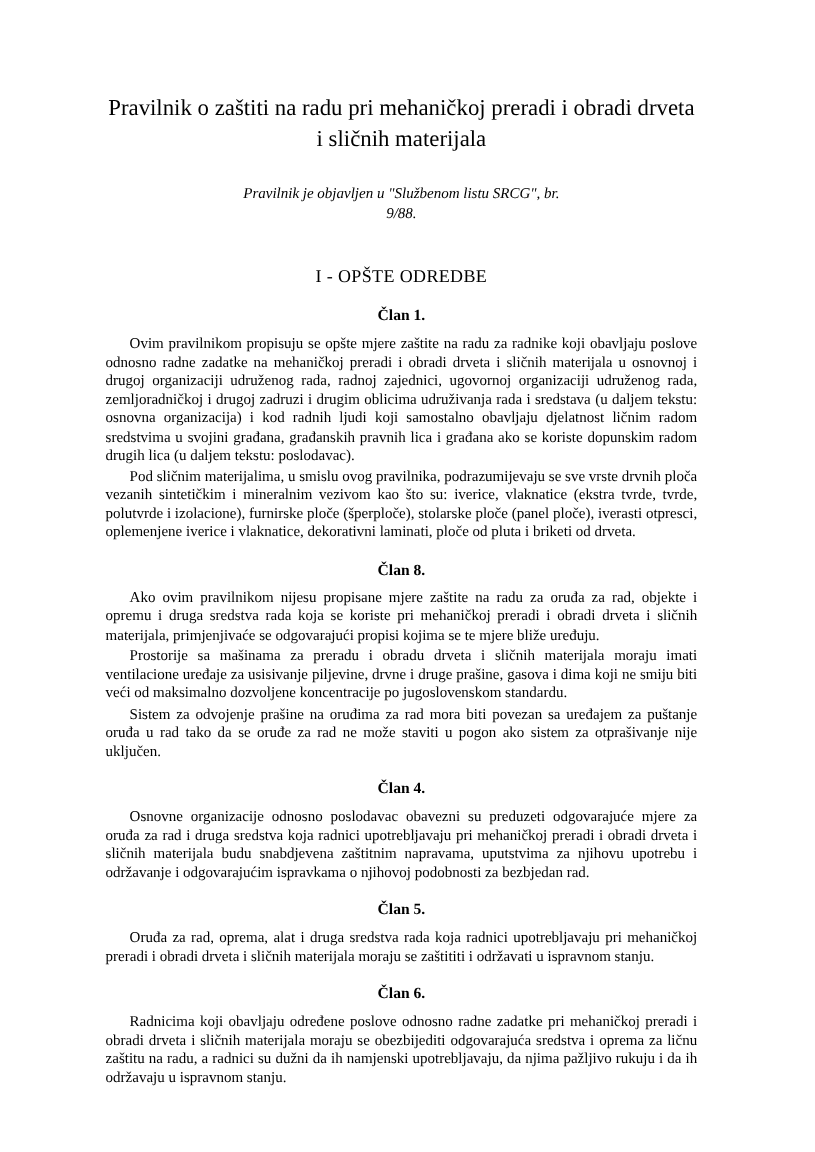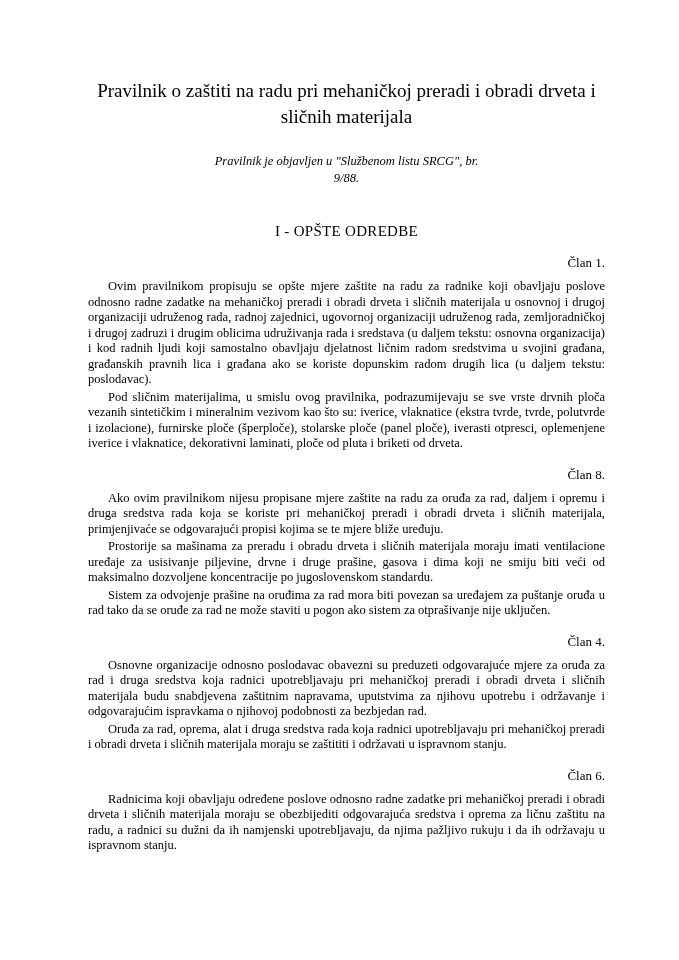--- a/index.html
+++ b/index.html
@@ -11,21 +11,21 @@
     width: 679px;
     height: 960px;
     font-family: "Liberation Serif", serif;
     color: #000000;
     overflow: hidden;
   }
   .page {
     box-sizing: border-box;
     width: 679px;
     height: 752px;
-    padding: 78px 74px 20px 88px;
+    padding: 78px 98px 20px 88px;
   }
   .title {
     font-size: 19px;
     font-weight: normal;
     line-height: 1.35;
     text-align: center;
     margin: 0 auto 0 auto;
     max-width: 500px;
   }
   .subtitle {
@@ -37,23 +37,23 @@
   }
   .subtitle span { display: block; }
   .section {
     margin-top: 36px;
     text-align: center;
     font-size: 15px;
     letter-spacing: 0.3px;
   }
   .article { margin: 0; }
   .clan {
-    font-weight: normal;
+    font-weight: bold;
     font-size: 13px;
-    text-align: right;
+    text-align: center;
     margin: 15px 0 8px 0;
   }
   .para {
     font-size: 12.5px;
     line-height: 15.5px;
     text-align: justify;
     text-indent: 20px;
     margin: 0 0 2px 0;
     font-family: Liberation Serif, serif;
   }
@@ -73,34 +73,35 @@
   <div class="section">I - OPŠTE ODREDBE</div>
 
   <div class="article">
     <div class="clan">Član 1.</div>
     <p class="para">Ovim pravilnikom propisuju se opšte mjere zaštite na radu za radnike koji obavljaju poslove odnosno radne zadatke na mehaničkoj preradi i obradi drveta i sličnih materijala u osnovnoj i drugoj organizaciji udruženog rada, radnoj zajednici, ugovornoj organizaciji udruženog rada, zemljoradničkoj i drugoj zadruzi i drugim oblicima udruživanja rada i sredstava (u daljem tekstu: osnovna organizacija) i kod radnih ljudi koji samostalno obavljaju djelatnost ličnim radom sredstvima u svojini građana, građanskih pravnih lica i građana ako se koriste dopunskim radom drugih lica (u daljem tekstu: poslodavac).</p>
     <p class="para">Pod sličnim materijalima, u smislu ovog pravilnika, podrazumijevaju se sve vrste drvnih ploča vezanih sintetičkim i mineralnim vezivom kao što su: iverice, vlaknatice (ekstra tvrde, tvrde, polutvrde i izolacione), furnirske ploče (šperploče), stolarske ploče (panel ploče), iverasti otpresci, oplemenjene iverice i vlaknatice, dekorativni laminati, ploče od pluta i briketi od drveta.</p>
   </div>
 
   <div class="article">
     <div class="clan">Član 8.</div>
-    <p class="para">Ako ovim pravilnikom nijesu propisane mjere zaštite na radu za oruđa za rad, daljem i opremu i druga sredstva rada koja se koriste pri mehaničkoj preradi i obradi drveta i sličnih materijala, primjenjivaće se odgovarajući propisi kojima se te mjere bliže uređuju.</p>
+    <p class="para">Ako ovim pravilnikom nijesu propisane mjere zaštite na radu za oruđa za rad, objekte i opremu i druga sredstva rada koja se koriste pri mehaničkoj preradi i obradi drveta i sličnih materijala, primjenjivaće se odgovarajući propisi kojima se te mjere bliže uređuju.</p>
   </div>
 
   <div class="article">
     <p class="para">Prostorije sa mašinama za preradu i obradu drveta i sličnih materijala moraju imati ventilacione uređaje za usisivanje piljevine, drvne i druge prašine, gasova i dima koji ne smiju biti veći od maksimalno dozvoljene koncentracije po jugoslovenskom standardu.</p>
     <p class="para">Sistem za odvojenje prašine na oruđima za rad mora biti povezan sa uređajem za puštanje oruđa u rad tako da se oruđe za rad ne može staviti u pogon ako sistem za otprašivanje nije uključen.</p>
   </div>
 
   <div class="article">
     <div class="clan">Član 4.</div>
     <p class="para">Osnovne organizacije odnosno poslodavac obavezni su preduzeti odgovarajuće mjere za oruđa za rad i druga sredstva koja radnici upotrebljavaju pri mehaničkoj preradi i obradi drveta i sličnih materijala budu snabdjevena zaštitnim napravama, uputstvima za njihovu upotrebu i održavanje i odgovarajućim ispravkama o njihovoj podobnosti za bezbjedan rad.</p>
   </div>
 
   <div class="article">
+    <div class="clan">Član 5.</div>
     <p class="para">Oruđa za rad, oprema, alat i druga sredstva rada koja radnici upotrebljavaju pri mehaničkoj preradi i obradi drveta i sličnih materijala moraju se zaštititi i održavati u ispravnom stanju.</p>
   </div>
 
   <div class="article">
     <div class="clan">Član 6.</div>
     <p class="para">Radnicima koji obavljaju određene poslove odnosno radne zadatke pri mehaničkoj preradi i obradi drveta i sličnih materijala moraju se obezbijediti odgovarajuća sredstva i oprema za ličnu zaštitu na radu, a radnici su dužni da ih namjenski upotrebljavaju, da njima pažljivo rukuju i da ih održavaju u ispravnom stanju.</p>
   </div>
 
 
 </div>

